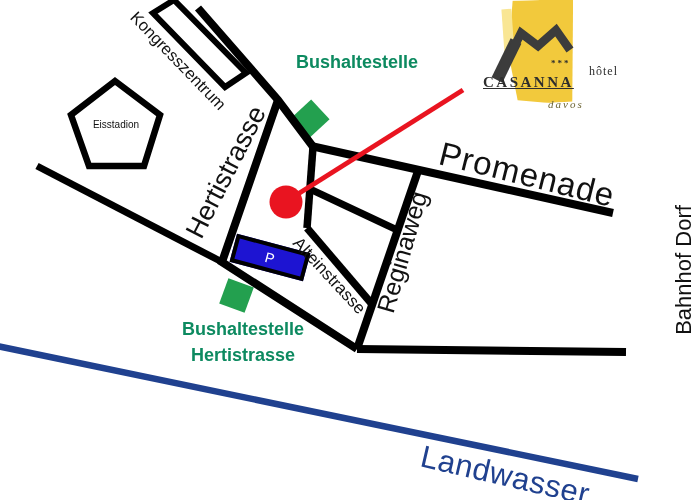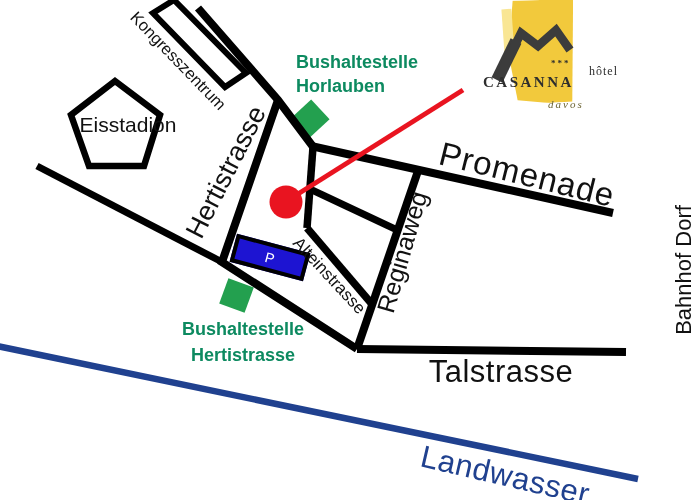--- a/index.html
+++ b/index.html
@@ -34,21 +34,21 @@
     background:var(--logo_yellow,#f2c93c);transform:rotate(-1deg);
     clip-path:polygon(7% 0,100% 0,96% 99%,60% 100%,12% 97%,0 55%,4% 20%);
   }
   #logo-yellow-streak{
     position:absolute;z-index:0;left:503px;top:9px;width:10px;height:46px;
     background:var(--logo_yellow_light,#f9e694);transform:rotate(-4deg);
   }
   .logo-text{position:absolute;z-index:4;font-family:"Liberation Serif",serif;white-space:nowrap;}
   #logo-stars{left:551px;top:58px;font-size:9px;letter-spacing:2px;color:var(--logo_text,#2e2e2e);font-weight:bold;}
   #logo-hotel{left:545px;top:64px;font-size:12px;color:var(--logo_text,#2e2e2e);letter-spacing:1px;padding-left:44px;}
-  #logo-name{left:483px;top:74px;font-size:15px;font-weight:bold;letter-spacing:2.5px;color:var(--logo_text,#2e2e2e);}
+  #logo-name{left:483px;top:74px;font-size:15px;font-weight:bold;letter-spacing:2.5px;color:var(--logo_text,#2e2e2e);text-decoration:underline;}
   #logo-city{left:548px;top:98px;font-size:11px;font-style:italic;letter-spacing:2px;color:var(--logo_davos,#6c6433);}
 </style>
 </head>
 <body>
 
 <div id="map-root">
 
   <div id="logo-yellow"></div>
   <div id="logo-yellow-streak"></div>
 
@@ -78,39 +78,37 @@
 
   <div class="green-sq" style="left:297px;top:105px;transform:rotate(47deg);"></div>
   <div class="green-sq" style="left:223px;top:282px;transform:rotate(20deg);"></div>
 
   <div id="parking">
     <span>P</span>
   </div>
 
   <div class="lbl" style="left:178px;top:61px;font-size:16.5px;transform:translate(-50%,-50%) rotate(46deg);">Kongresszentrum</div>
 
-  <div class="lbl" style="left:128px;top:125px;font-size:21px;">Eisstadion</div>
+  <div class="lbl" style="left:116px;top:125px;font-size:10px;">Eisstadion</div>
 
   <div class="lbl" style="left:226px;top:172px;font-size:27px;transform:translate(-50%,-50%) rotate(-63deg);">Hertistrasse</div>
 
   <div class="lbl" style="left:527px;top:175px;font-size:33px;letter-spacing:1px;transform:translate(-50%,-50%) rotate(14deg);">Promenade</div>
 
   <div class="lbl" style="left:684px;top:270px;font-size:22px;transform:translate(-50%,-50%) rotate(-90deg);">Bahnhof Dorf</div>
 
   <div class="lbl" style="left:329px;top:276px;font-size:17px;transform:translate(-50%,-50%) rotate(47deg);">Alteinstrasse</div>
 
   <div class="lbl" style="left:402px;top:252px;font-size:25px;transform:translate(-50%,-50%) rotate(-74deg);">Reginaweg</div>
 
-  <div class="lbl" style="left:501px;top:372px;font-size:31px;letter-spacing:0.5px;">Talstrasse</div>
 
   <div class="lbl" style="left:505px;top:476px;font-size:31px;letter-spacing:0.5px;transform:translate(-50%,-50%) rotate(13deg);color:var(--river,#20418f);">Landwasser</div>
 
   <div class="lbl green-text" style="left:296px;top:50px;font-size:18px;line-height:24px;transform:none;text-align:left;">
     <div>Bushaltestelle</div>
-    <div>Horlauben</div>
   </div>
 
   <div class="lbl green-text" style="left:143px;top:316px;width:200px;font-size:18px;line-height:26px;transform:none;text-align:center;">
     <div>Bushaltestelle</div>
     <div>Hertistrasse</div>
   </div>
 
   <div class="logo-text" id="logo-stars">***</div>
   <div class="logo-text" id="logo-hotel">hôtel</div>
   <div class="logo-text" id="logo-name">CASANNA</div>

